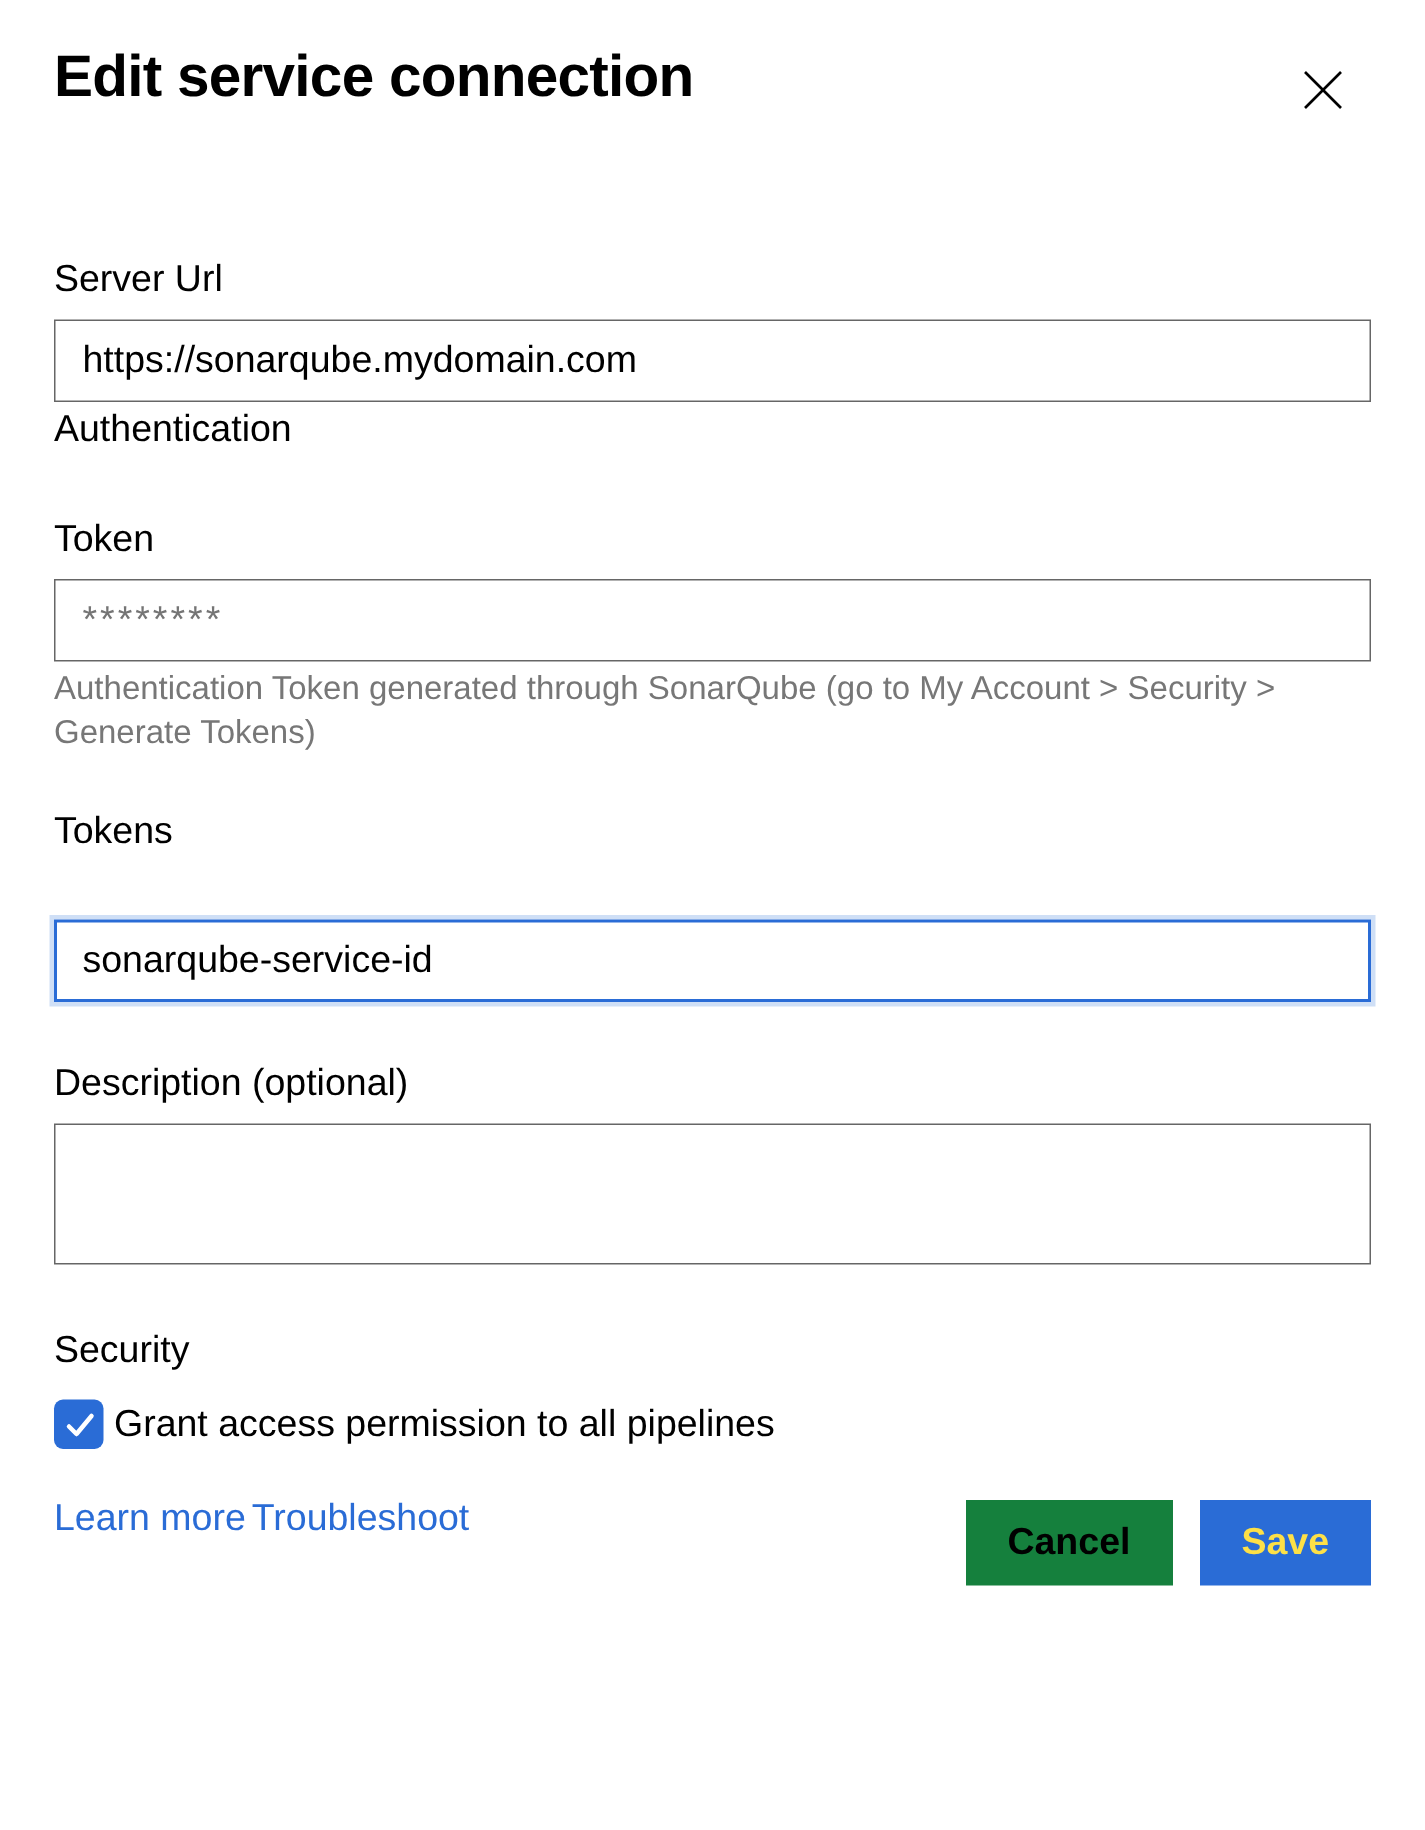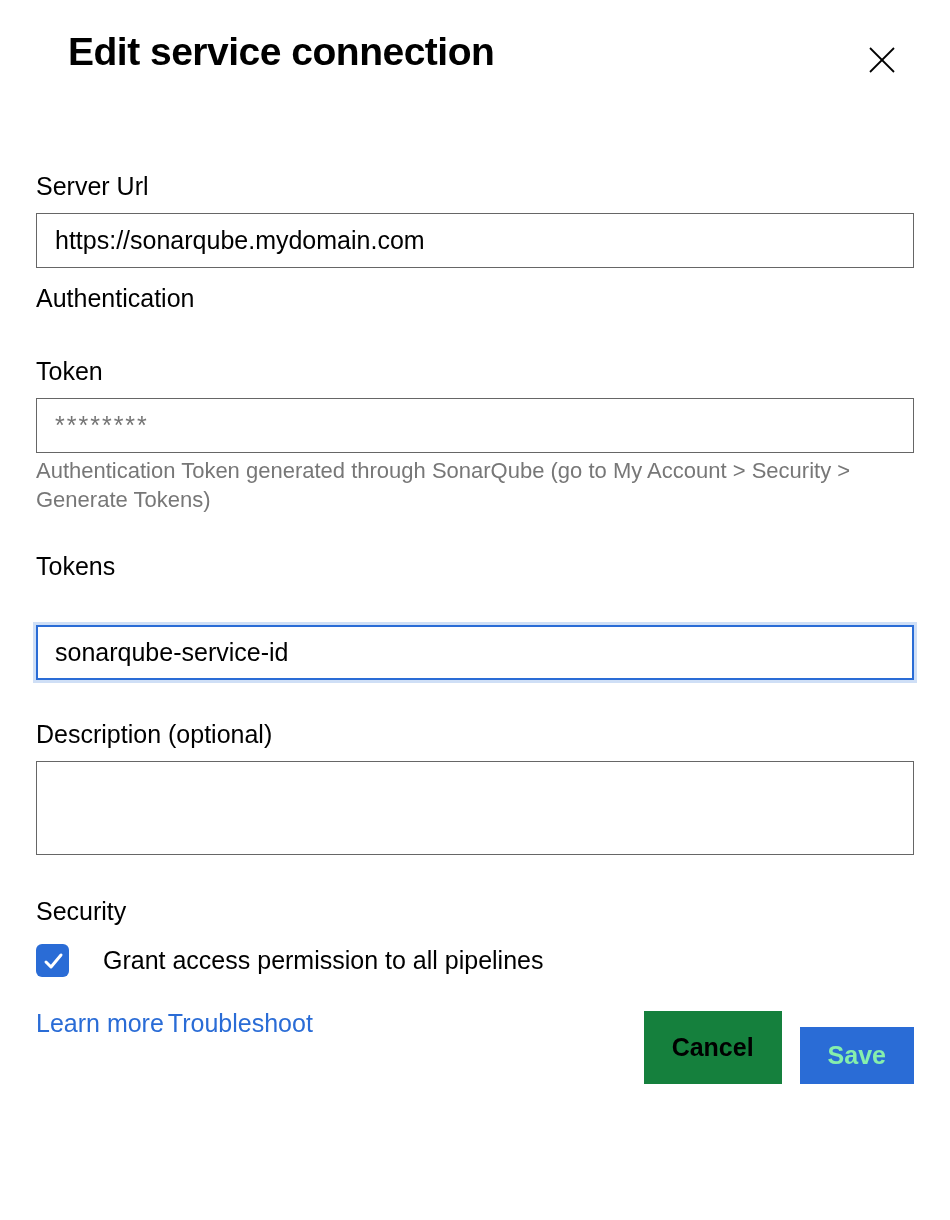--- a/index.html
+++ b/index.html
@@ -13,21 +13,20 @@
     .header {
       display: flex;
       justify-content: space-between;
       align-items: flex-start;
       margin-bottom: 90px;
     }
     .title {
       font-size: 39px;
       font-weight: 700;
       letter-spacing: -0.5px;
-      margin-left: 32px;
     }
     .close-btn {
       width: 44px;
       height: 44px;
       display: flex;
       align-items: center;
       justify-content: center;
       cursor: pointer;
       margin-top: 8px;
       margin-right: 10px;
@@ -81,32 +80,32 @@
       letter-spacing: 2px;
     }
 
     .helper {
       font-size: 22px;
       color: #777;
       line-height: 1.3;
       margin-top: 4px;
     }
 
-    .server-url-block { margin-bottom: 16px; }
+    .server-url-block { margin-bottom: 4px; }
     .auth-heading { margin-top: 2px; margin-bottom: 44px; }
     .token-block { margin-bottom: 38px; }
     .details-heading { margin-bottom: 44px; }
     .name-block { margin-bottom: 40px; }
     .desc-block { margin-bottom: 38px; }
     .security-heading { margin-bottom: 18px; }
 
     .checkbox-row {
       display: flex;
       align-items: center;
-      gap: 34px;
+      gap: 7px;
       margin-bottom: 32px;
     }
     .checkbox {
       width: 33px;
       height: 33px;
       border-radius: 6px;
       background: #2a6cd6;
       display: flex;
       align-items: center;
       justify-content: center;
@@ -147,22 +146,21 @@
       border: none;
       cursor: pointer;
       font-family: inherit;
     }
     .btn-cancel {
       background: #15803d;
       color: #000;
     }
     .btn-save {
       background: #2a6cd6;
-      color: #86efac;
-      margin-top: 16px;
+      color: #fde047;
     }
   </style>
 </head>
 <body>
 
 <div class="header">
   <h1 class="title">Edit service connection</h1>
   <div class="close-btn">
     <svg width="28" height="28" viewBox="0 0 28 28">
       <line x1="2" y1="2" x2="26" y2="26" stroke="#000" stroke-width="1.8"></line>

